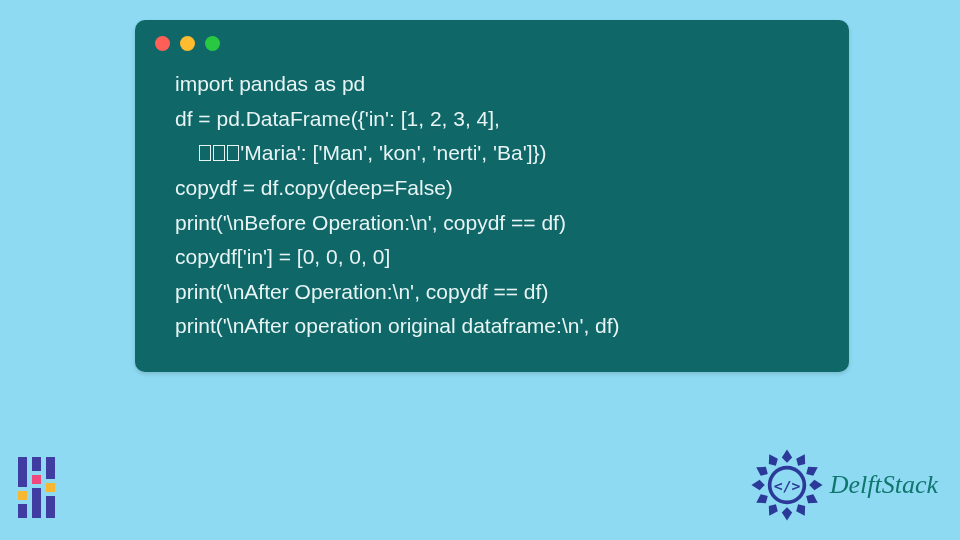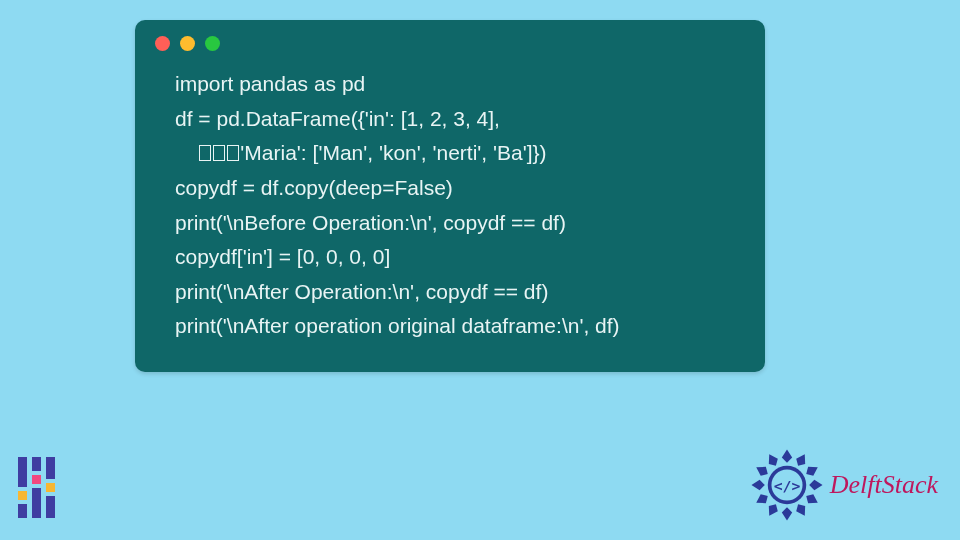--- a/index.html
+++ b/index.html
@@ -6,21 +6,21 @@
   html, body { width: 960px; height: 540px; overflow: hidden; }
   body {
     background: #8edaf2;
     font-family: -apple-system, BlinkMacSystemFont, "Segoe UI", Arial, sans-serif;
     position: relative;
   }
   .code-card {
     position: absolute;
     left: 135px;
     top: 20px;
-    width: 630px;
+    width: 714px;
     background: #0f6768;
     border-radius: 10px;
     padding-bottom: 28px;
     box-shadow: 0 2px 4px rgba(0,0,0,0.15);
   }
   .titlebar {
     display: flex;
     align-items: center;
     gap: 10px;
     padding: 16px 20px 12px 20px;
@@ -78,21 +78,21 @@
   }
   .badge {
     width: 74px;
     height: 74px;
     position: relative;
   }
   .brand-text {
     font-family: Georgia, "Times New Roman", serif;
     font-size: 26px;
     font-style: italic;
-    color: #be185d;
+    color: #0f766e;
     font-weight: 500;
   }
 </style>
 </head>
 <body>
 
 <div class="code-card">
   <div class="titlebar">
     <span class="dot red" title="close"></span>
     <span class="dot yellow" title="minimize"></span>

